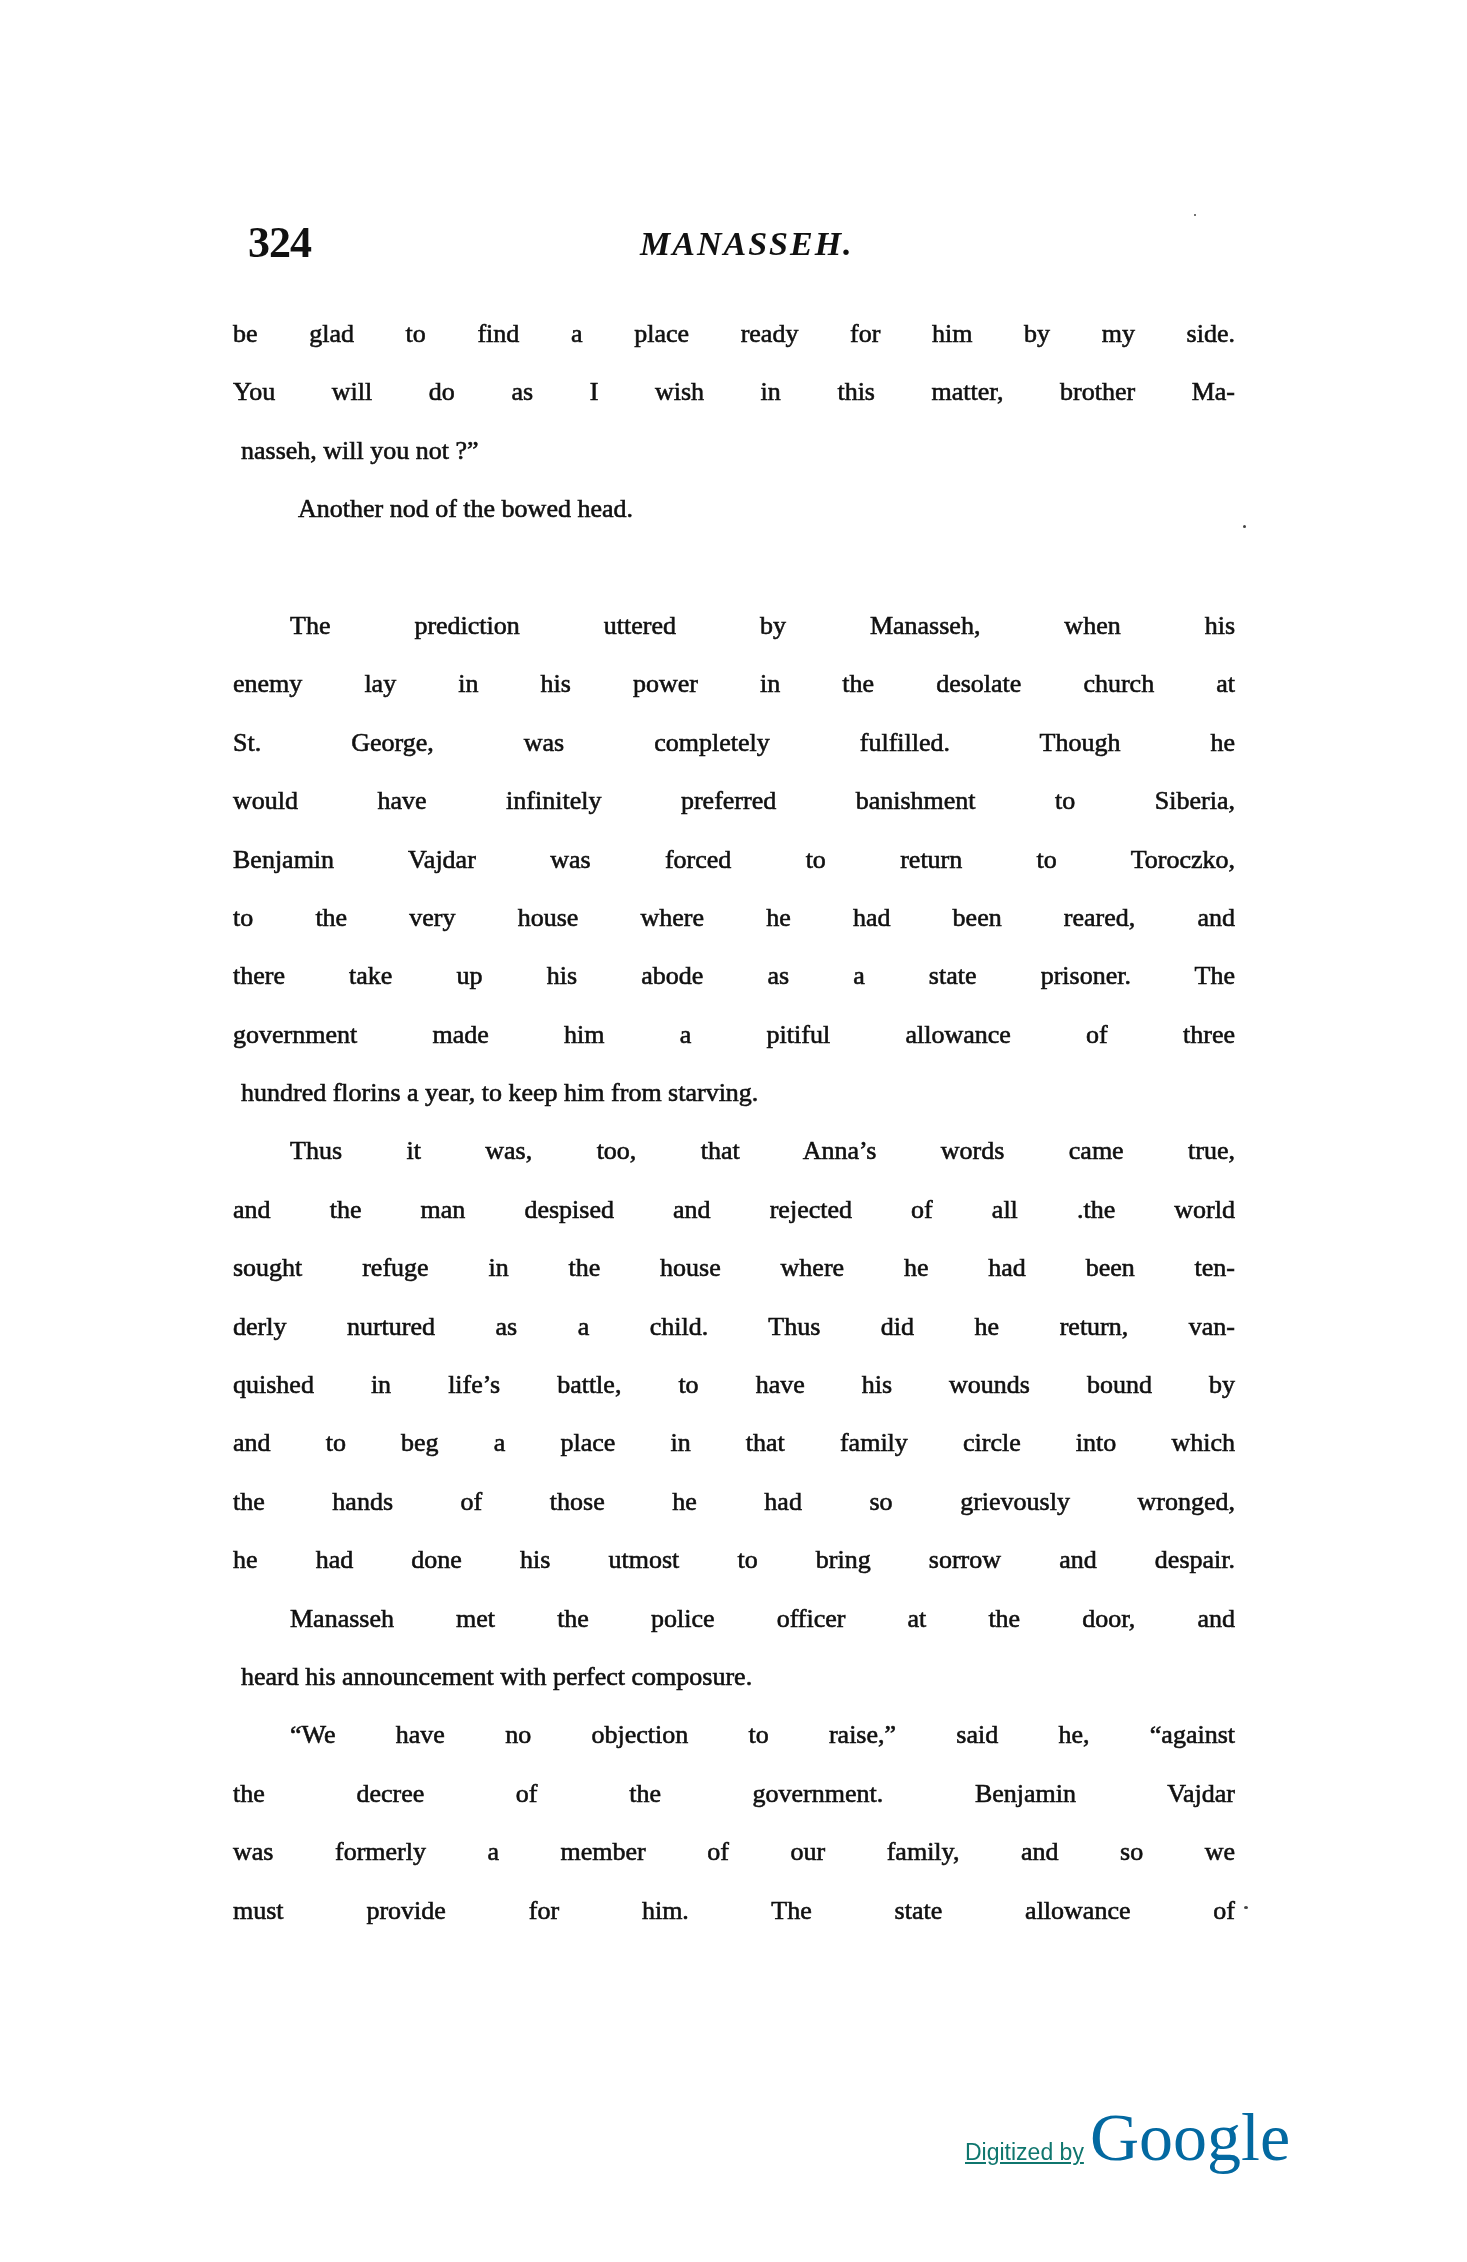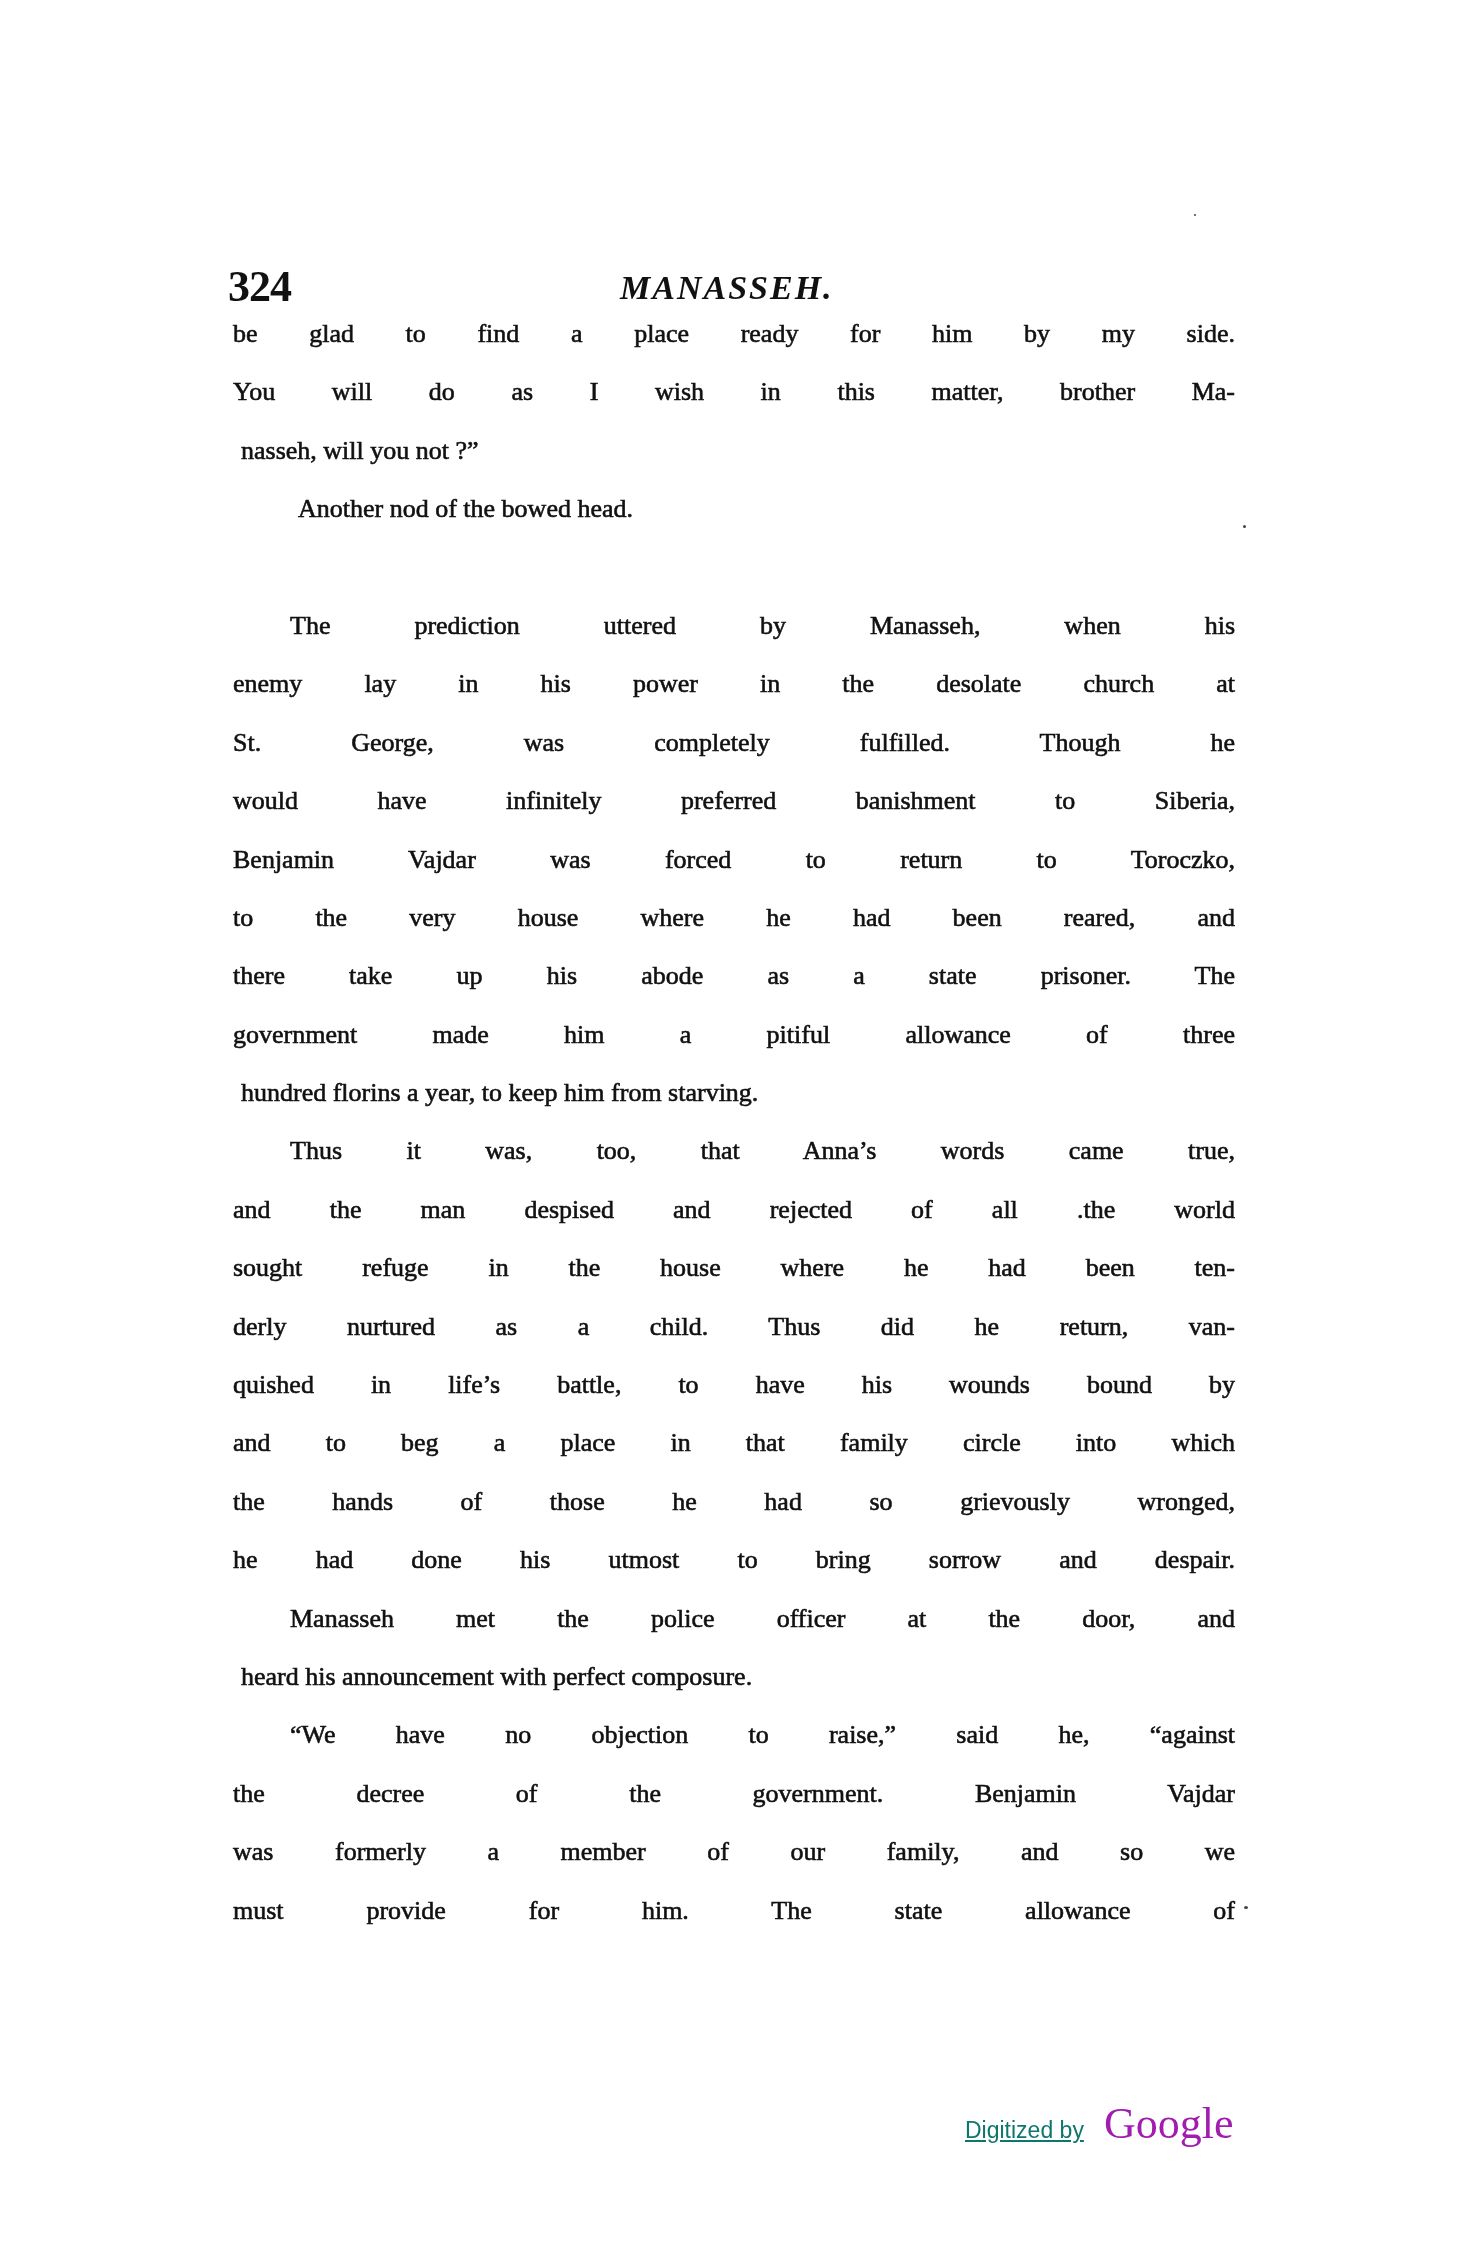--- a/index.html
+++ b/index.html
@@ -17,24 +17,23 @@
     }
     .page {
       position: absolute;
       left: 0; top: 0;
       width: 1467px;
       height: 2262px;
     }
     .running-head {
       position: absolute;
       top: 218px;
-      left: 228px;
+      left: 248px;
       width: 1000px;
       height: 50px;
-      margin-top: 44px;
     }
     .page-number {
       position: absolute;
       left: 0;
       top: 0;
       font-size: 44px;
       font-weight: bold;
       line-height: 50px;
       letter-spacing: -1px;
     }
@@ -83,24 +82,24 @@
     }
     .wm-small {
       font-family: "Liberation Sans", "DejaVu Sans", sans-serif;
       font-size: 23px;
       color: #0f766e;
       vertical-align: baseline;
       text-decoration: underline;
     }
     .wm-brand {
       font-family: "Liberation Serif", "DejaVu Serif", serif;
-      font-size: 44px;
-      color: #a21caf;
+      font-size: 68px;
+      color: #0369a1;
       vertical-align: baseline;
-      margin-left: 16px;
+      margin-left: 2px;
     }
     .speck {
       position: absolute;
       width: 3px;
       height: 3px;
       background: #444;
       border-radius: 50%;
     }
   </style>
 </head>

